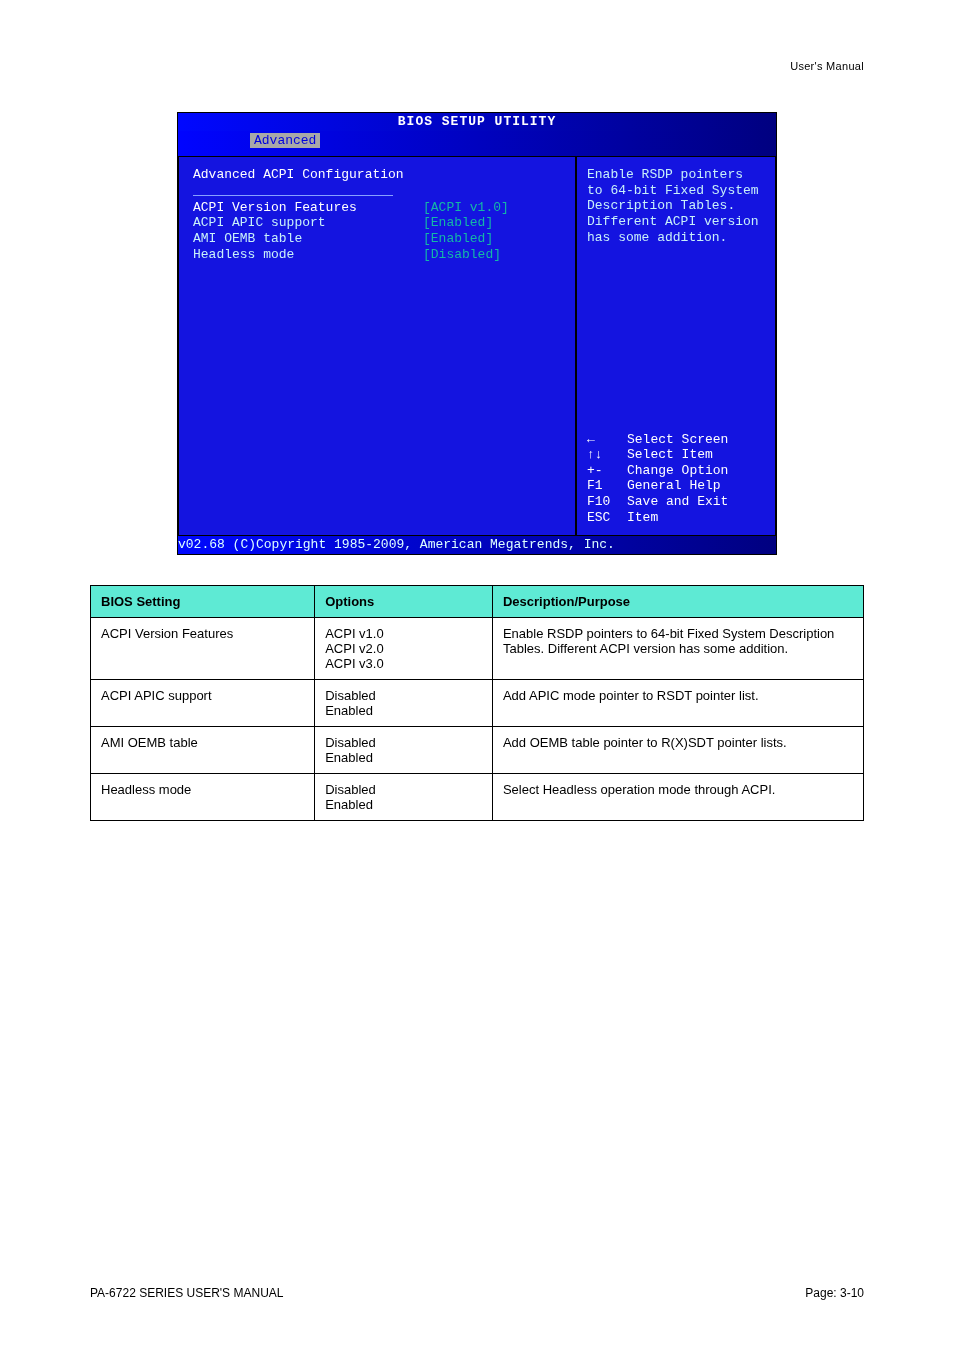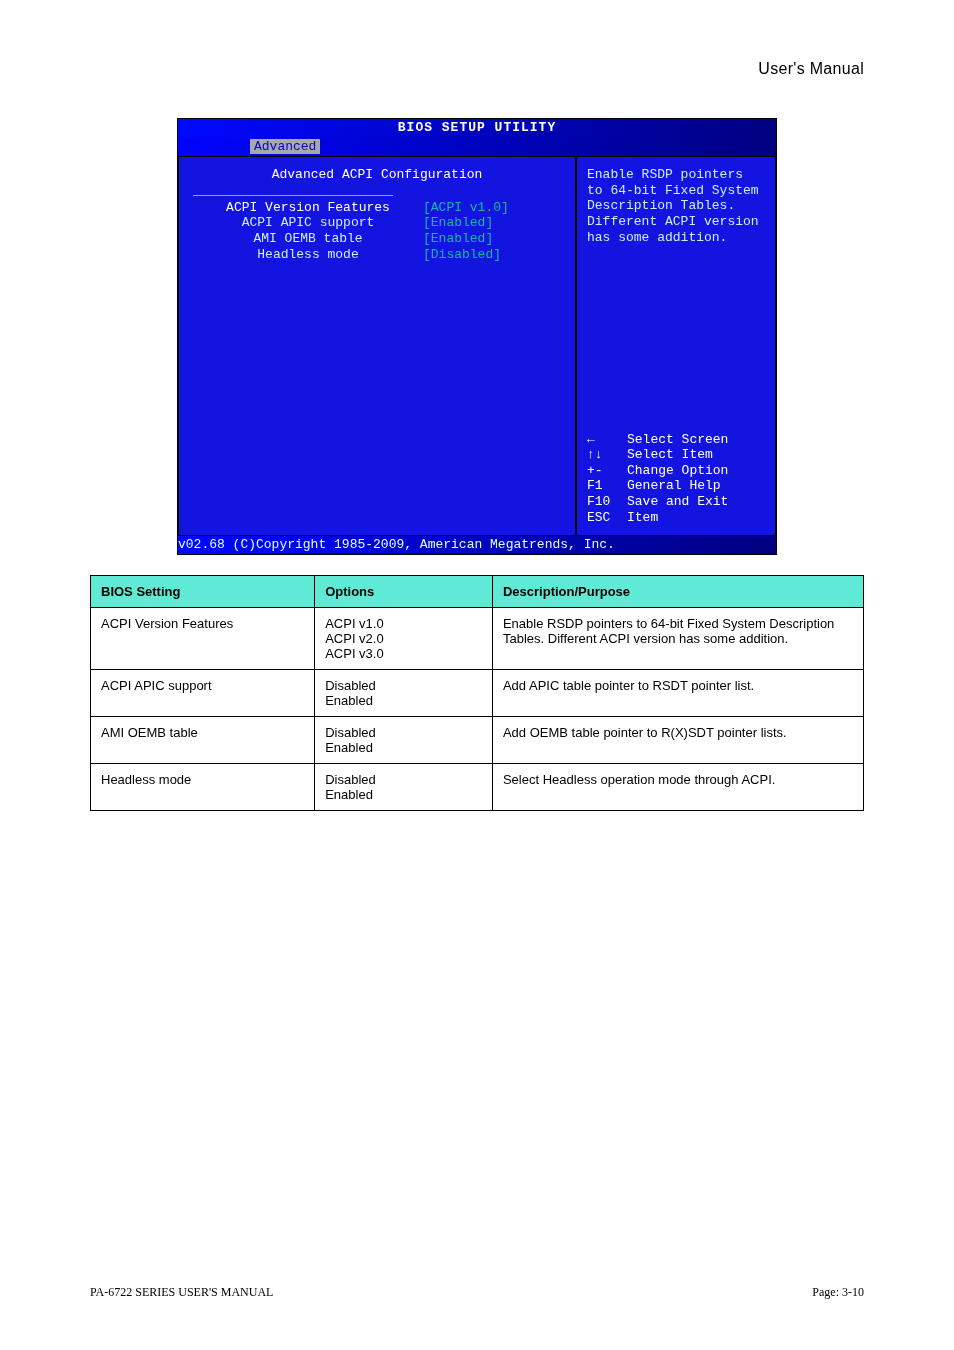--- a/index.html
+++ b/index.html
@@ -11,72 +11,71 @@
     font-size: 13px;
     color: #000;
     position: relative;
   }
   .page {
     padding: 60px 90px 60px 90px;
   }
   .title-line {
     text-align: right;
     font-family: Verdana, Arial, sans-serif;
-    font-size: 16px;
+    font-size: 11px;
     letter-spacing: 0.3px;
     margin-bottom: 2px;
   }
   .chapter-line {
     font-family: Verdana, Arial, sans-serif;
     font-size: 13px;
     font-weight: normal;
     margin-bottom: 20px;
   }
   .bios-shot {
     width: 600px;
-    margin: 40px auto 20px auto;
+    margin: 40px auto 30px auto;
     border: 1px solid #000;
     display: flex;
     flex-direction: column;
     font-family: "Lucida Console", "Courier New", monospace;
     font-size: 13px;
     line-height: 1.2;
   }
   .bios-title {
     background: linear-gradient(to right, #0008ff, #000080);
     color: #fff;
     text-align: center;
     font-weight: bold;
     padding: 1px 0;
     letter-spacing: 1px;
   }
   .bios-tabbar {
     background: linear-gradient(to right, #0004ff, #000080);
     color: #fff;
-    padding: 2px 6px 2px 72px;
+    padding: 2px 6px 8px 72px;
   }
   .bios-tab {
     background: #a8a8a8;
     color: #0000e0;
     padding: 0 4px;
   }
   .bios-body {
     display: flex;
     background: #0000b0;
     height: 380px;
   }
   .bios-left {
     flex: 1;
     background: #1414e0;
     border: 1px solid #000;
     padding: 10px 14px;
     color: #c8f0fa;
     display: flex;
     flex-direction: column;
-    text-align: center;
   }
   .bios-left .section-title {
     color: #ffffff;
     margin-bottom: 10px;
   }
   .bios-row { display: flex; }
   .bios-label { width: 230px; }
   .bios-value { color: #14b8a6; }
   .bios-divider {
     border-top: 1px solid #88a0ff;
@@ -125,21 +124,21 @@
   .content-table .col3 { width: 48%; }
 
   .page-footer {
     position: absolute;
     bottom: 50px;
     left: 0;
     width: 100%;
     display: flex;
     justify-content: space-between;
     padding: 0 90px;
-    font-family: Liberation Serif, serif;
+    font-family: Liberation Sans, sans-serif;
     font-size: 12px;
   }
   .page-num { font-size: 12px; margin-left: 24px; }
 </style>
 </head>
 <body>
 
 <div class="page">
   <div class="title-line">
     <span>User's Manual</span>
@@ -224,21 +223,21 @@
         <td>ACPI Version Features</td>
         <td style="white-space:pre-line">ACPI v1.0
 ACPI v2.0
 ACPI v3.0</td>
         <td>Enable RSDP pointers to 64-bit Fixed System Description Tables. Different ACPI version has some addition.</td>
       </tr>
       <tr>
         <td>ACPI APIC support</td>
         <td style="white-space:pre-line">Disabled
 Enabled</td>
-        <td>Add APIC table pointer to RSDT pointer list.</td>
+        <td>Add APIC mode pointer to RSDT pointer list.</td>
       </tr>
       <tr>
         <td>AMI OEMB table</td>
         <td style="white-space:pre-line">Disabled
 Enabled</td>
         <td>Add OEMB table pointer to R(X)SDT pointer lists.</td>
       </tr>
       <tr>
         <td>Headless mode</td>
         <td style="white-space:pre-line">Disabled

